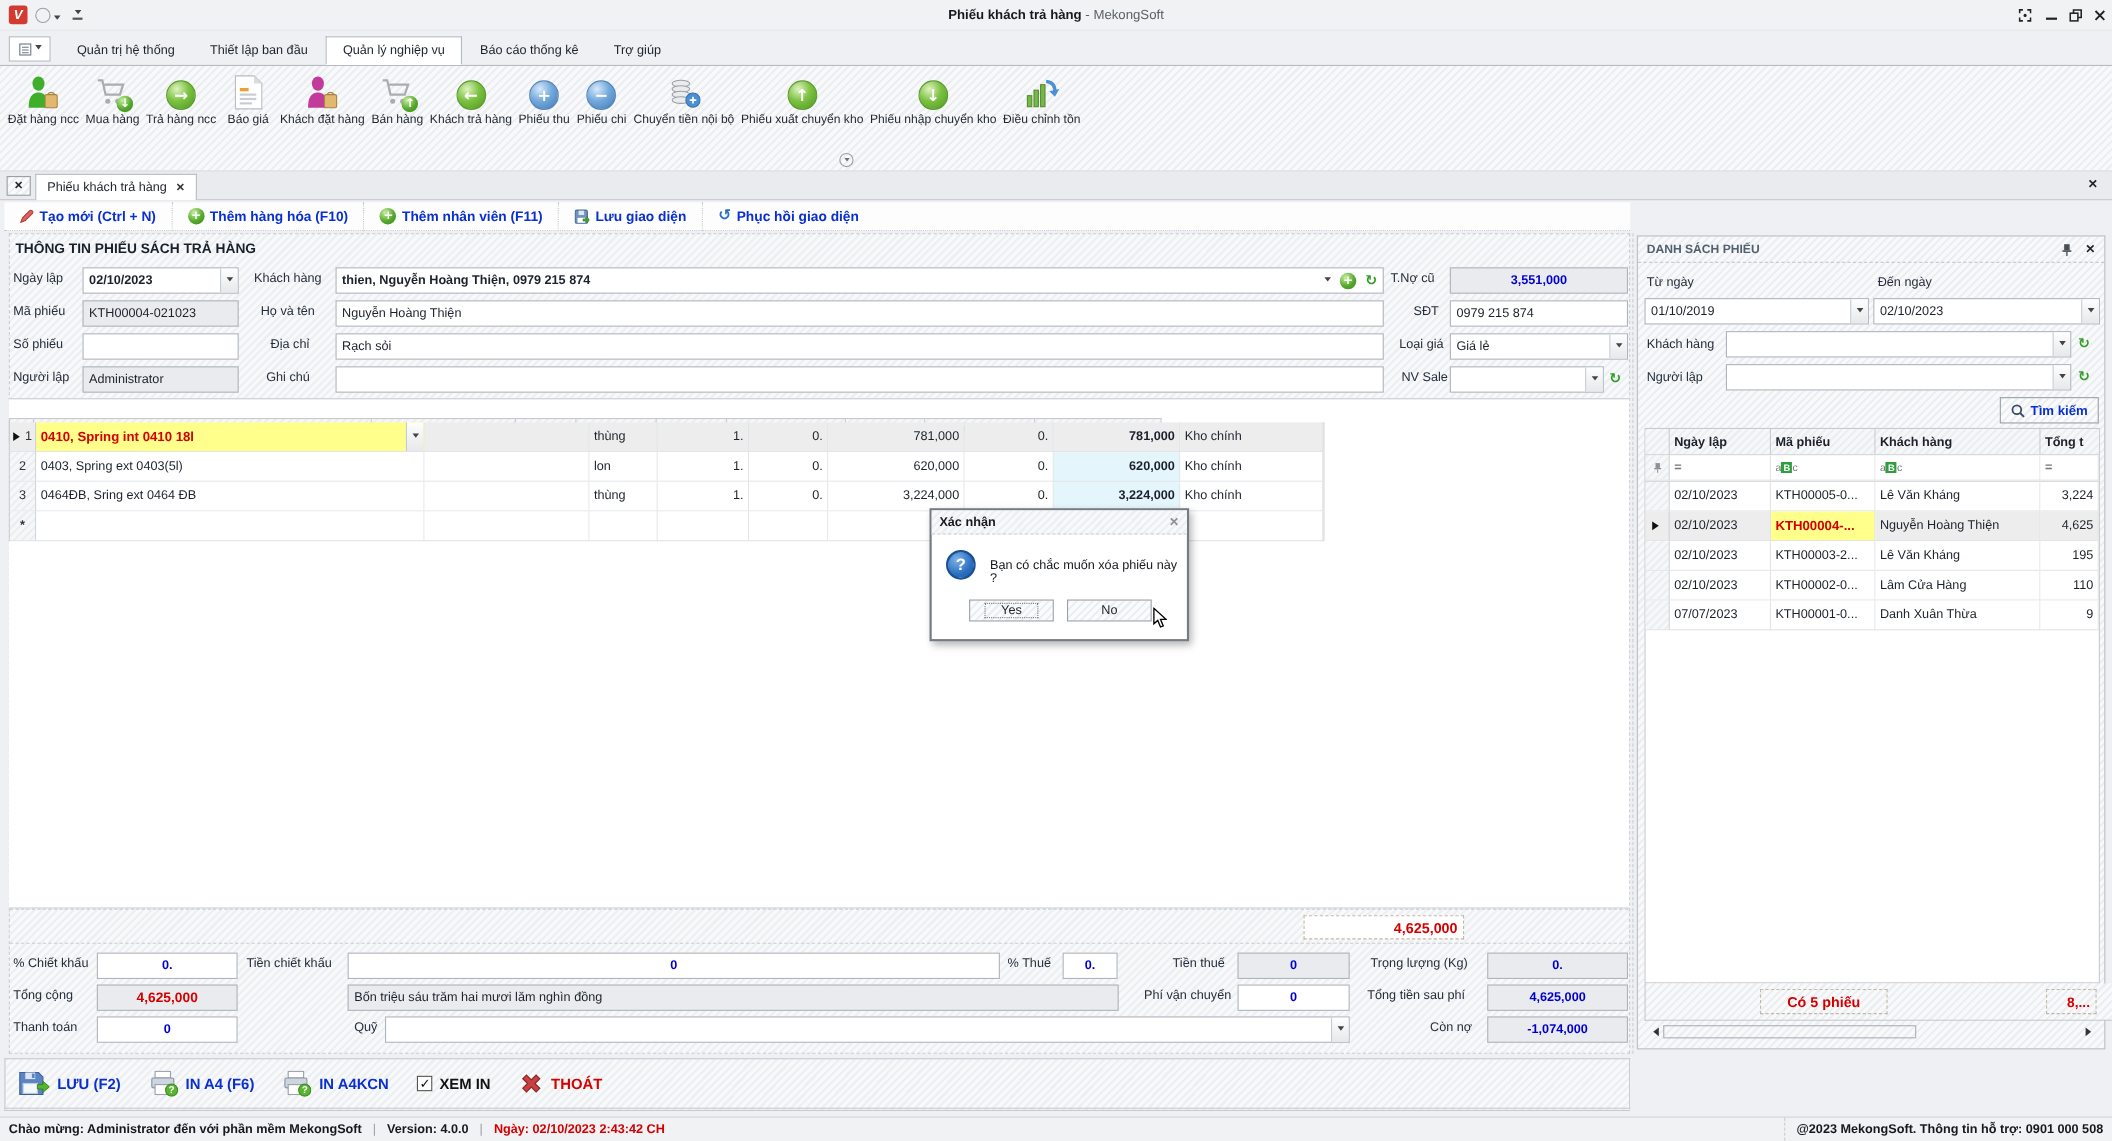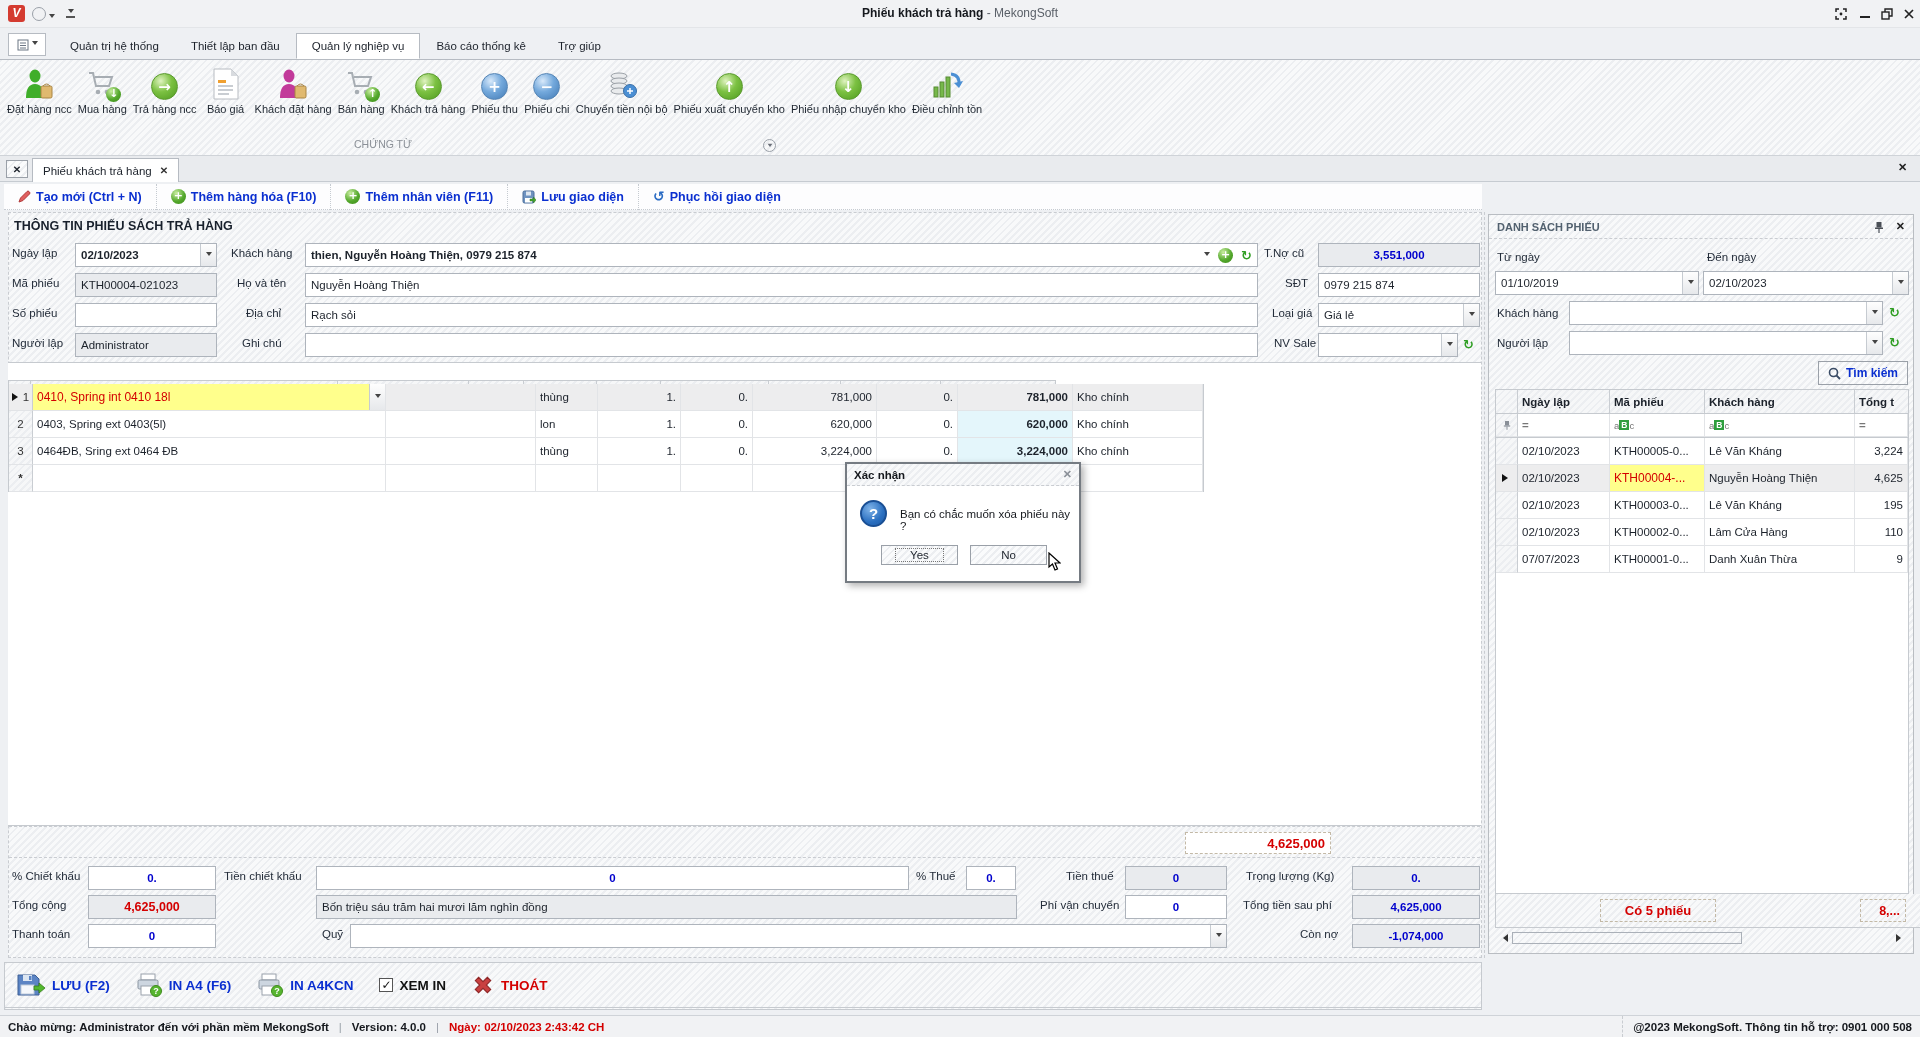--- a/index.html
+++ b/index.html
@@ -31,21 +31,21 @@
 .mtab{height:26px;line-height:24px;padding:0 15px;border:1px solid transparent;color:#1c222b;white-space:nowrap}
 .mtab.active{background:#fff;border-color:#b6bbc2;border-bottom-color:#fff;position:relative;z-index:2}
 .alink{display:flex;align-items:center;gap:5px;padding:0 14px;height:26px;color:#0a2fd0;font-weight:bold;font-size:12.5px;white-space:nowrap}
 .alink+.alink{border-left:1px dotted #c6cbd1}
 .gh-cell{font-weight:bold;border-right:1px solid #c9cdd2;padding:0 4px;display:flex;align-items:center;overflow:hidden;white-space:nowrap}
 .g-cell{border-right:1px solid #e2e4e7;border-bottom:1px solid #e2e4e7;padding:0 4px;display:flex;align-items:center;overflow:hidden;white-space:nowrap;background:#fff}
 .g-cell.num{justify-content:flex-end}
 .sel-bg .g-cell{background:#ededee}
 .cyan{background:#e4f6fb !important}
 .yellow{background:#ffff8c !important}
-.redbold{color:#d40000;font-weight:normal}
+.redbold{color:#d40000;font-weight:bold}
 .ind{background:repeating-linear-gradient(135deg,#eceef1 0 2px,#f6f7f8 2px 5px);border-right:1px solid #c9cdd2 !important;justify-content:center;color:#333}
 .btn{border:1px solid #9aa0a8;display:flex;align-items:center;justify-content:center;font-size:11.5px;background:repeating-linear-gradient(135deg,#eceef1 0 2px,#fafbfc 2px 5px)}
 .dashbox{border:1px dashed #c3b9a6;display:flex;align-items:center;padding:0 5px}
 .wctl{width:26px;height:18px;display:flex;align-items:center;justify-content:center}
 svg{display:block}
 .abc b{display:inline-block;background:#2f9e3e;color:#fff;font-size:8.5px;line-height:10px;padding:0 2px;font-weight:bold;vertical-align:1px}
 .abc span{color:#777;font-size:9.5px}
 .eq{color:#777;font-weight:bold}
 </style>
 </head>
@@ -232,21 +232,20 @@
             <rect x="9" y="12" width="4" height="15" fill="#76b84a" stroke="#568c33"></rect>
             <rect x="15" y="7" width="4" height="20" fill="#76b84a" stroke="#568c33"></rect>
             <path d="M20 4 q9 1 8 11" fill="none" stroke="#4b8fd4" stroke-width="3"></path>
             <path d="M23 13 l5 5 l4 -7 z" fill="#4b8fd4"></path>
           </svg>
         </span>
       <span class="rlb">Điều chỉnh tồn</span>
     </div>
   </div>
 
-  <div class="abs" style="left:8px;top:78px;width:750px;text-align:center;color:#8b9097;font-size:10.5px">CHỨNG TỪ</div>
   <div class="abs" style="left:763px;top:79px;width:13px;height:13px;border:1px solid #9aa0a8;border-radius:50%;display:flex;align-items:center;justify-content:center">
       <span class="tri-d" style="margin-top:1px;border-top-color:#6b707a;transform:scale(.8)"></span>
     </div>
 </div>
 
 <div class="abs" style="left:0;top:156px;width:1920px;height:26px;background:#e9ebee;border-bottom:1px solid #c6cbd1">
   <div class="abs btn" style="left:6px;top:4px;width:22px;height:18px;font-weight:bold;font-size:10px">✕</div>
   <div class="abs" style="left:32px;top:2px;height:24px;background:#fff;border:1px solid #b6bbc2;border-bottom:none;display:flex;align-items:center;gap:8px;padding:0 10px">
     <span style="font-size:11.5px">Phiếu khách trả hàng</span>
     <span style="font-weight:bold;font-size:10px;color:#333">✕</span>
@@ -726,21 +725,21 @@
       <div class="g-cell num" style="width:53px">
           <span>4,625</span>
         </div>
     </div>
     <div style="display:flex;height:27px">
       <div class="g-cell ind" style="width:22px"></div>
       <div class="g-cell" style="width:92px">
           <span>02/10/2023</span>
         </div>
       <div class="g-cell" style="width:95px">
-          <span>KTH00003-0...</span>
+          <span>KTH00003-2...</span>
         </div>
       <div class="g-cell" style="width:150px">
           <span>Lê Văn Kháng</span>
         </div>
       <div class="g-cell num" style="width:53px">
           <span>195</span>
         </div>
     </div>
     <div style="display:flex;height:27px">
       <div class="g-cell ind" style="width:22px"></div>

